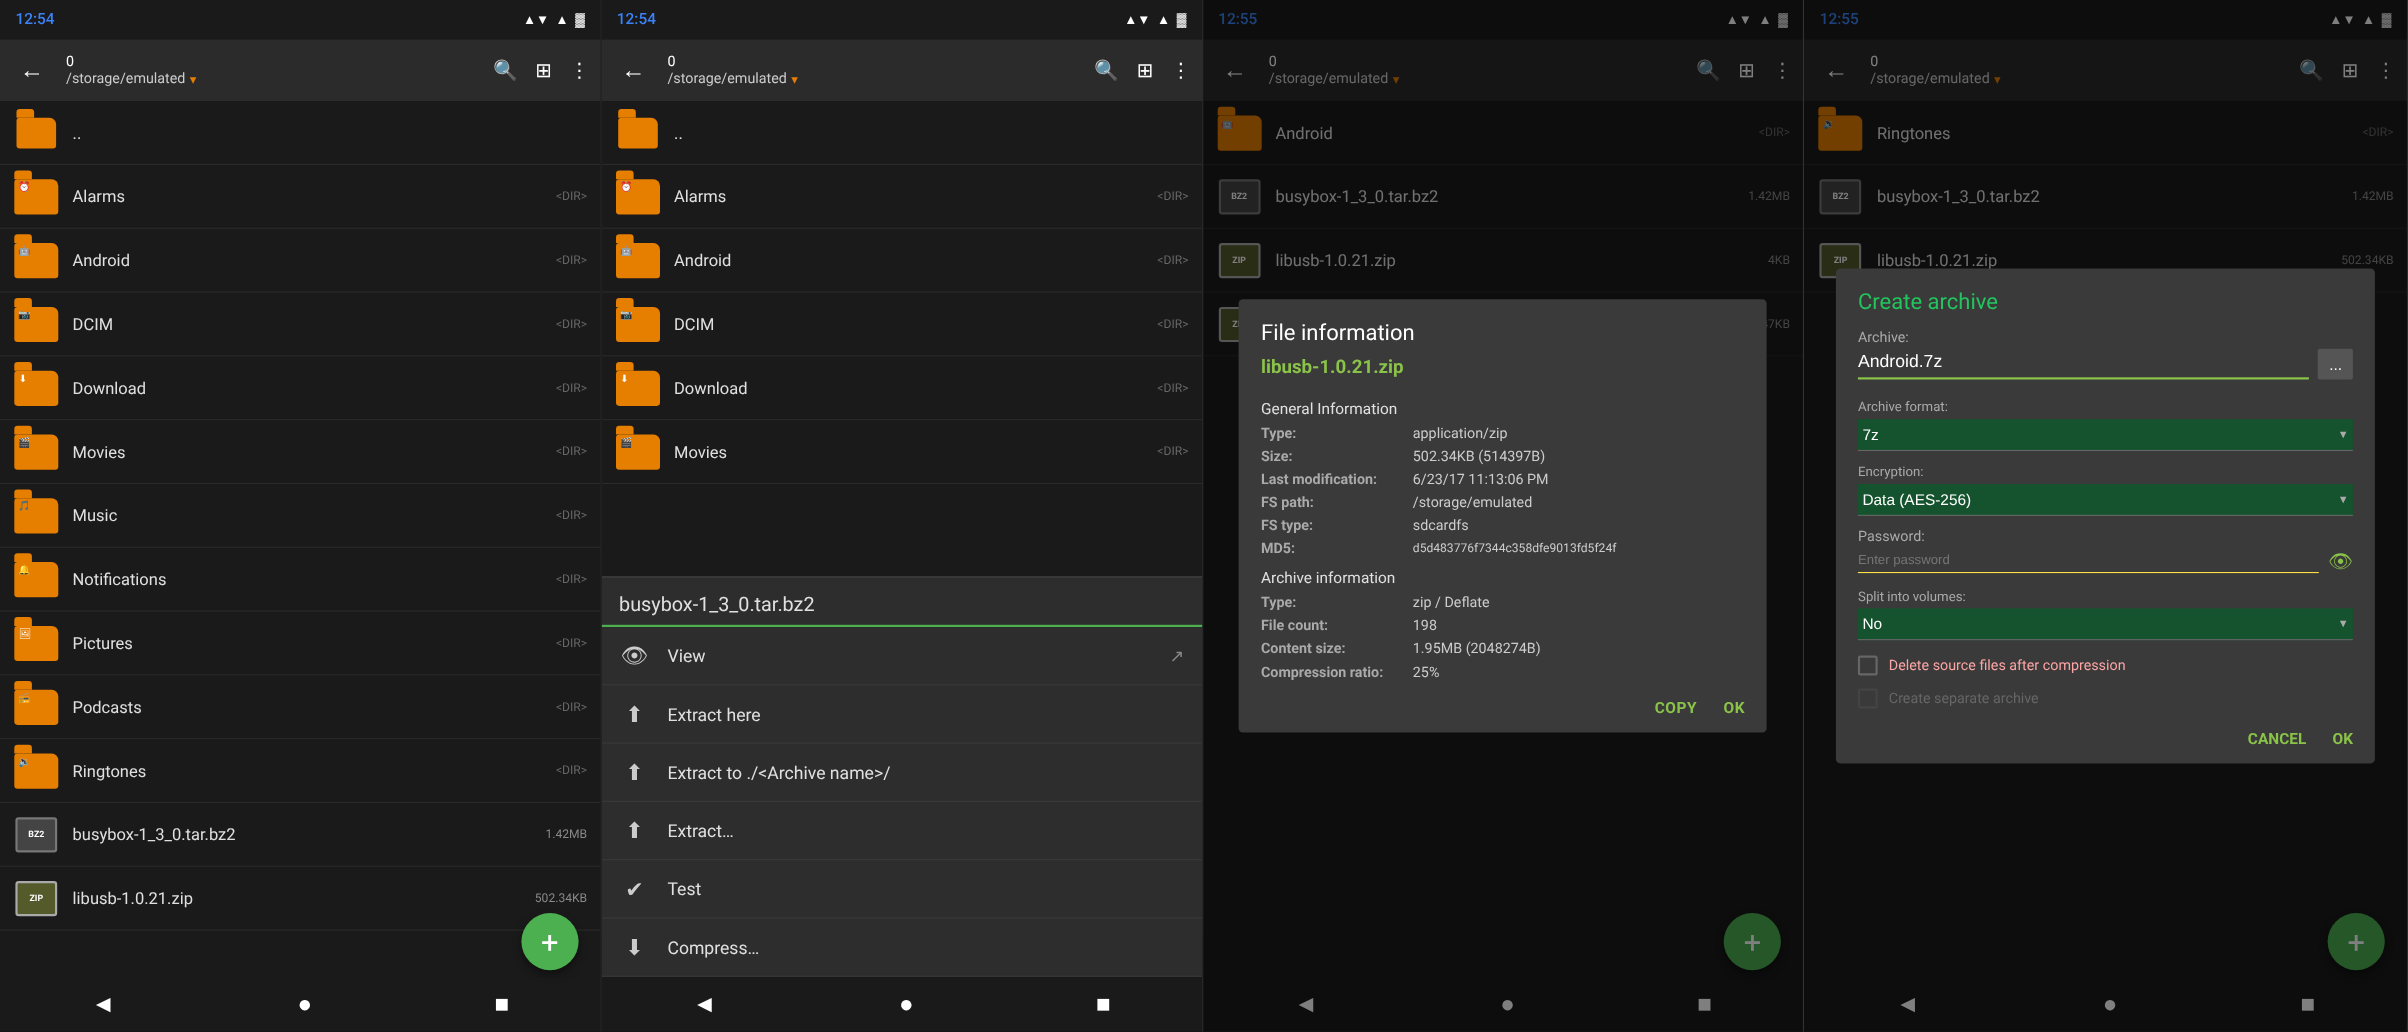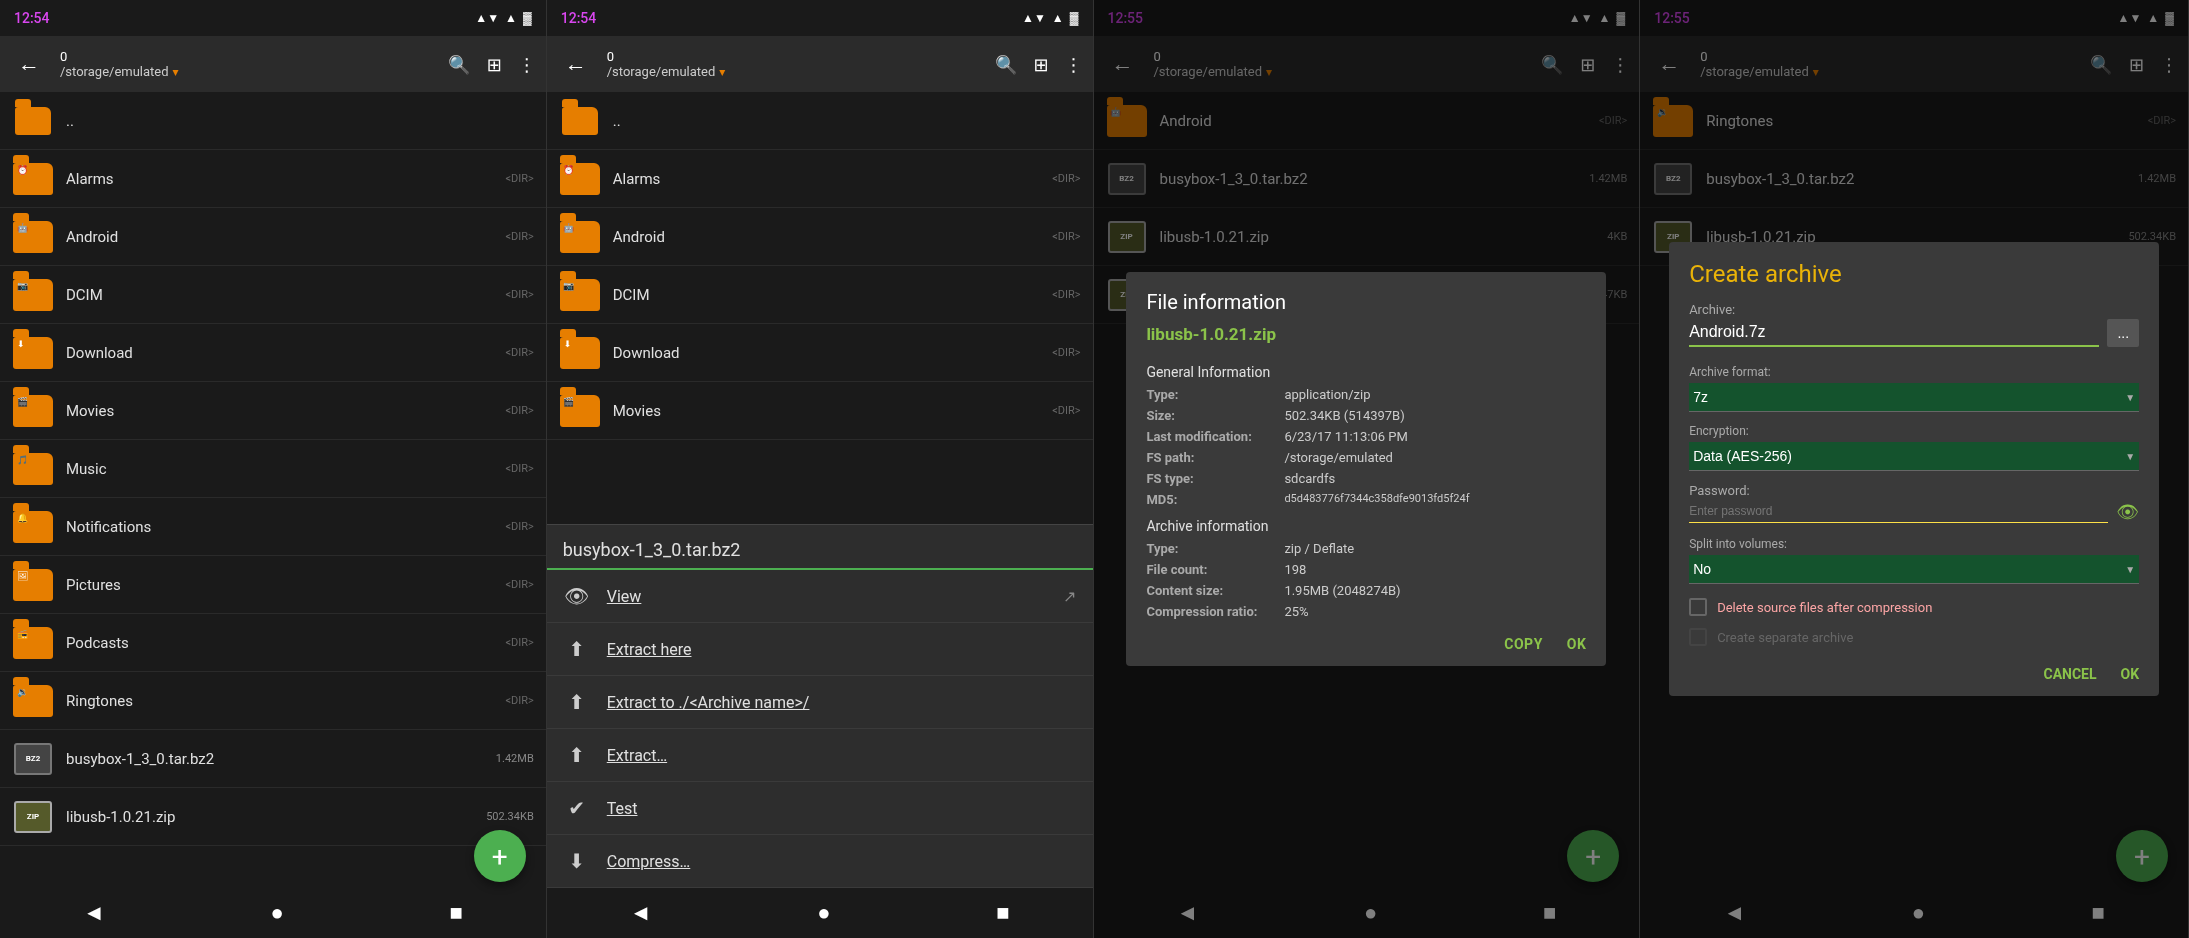--- a/index.html
+++ b/index.html
@@ -29,21 +29,21 @@
     .status-bar {
       background: #1a1a1a;
       height: 36px;
       display: flex;
       align-items: center;
       justify-content: space-between;
       padding: 0 14px;
       flex-shrink: 0;
     }
     .status-time {
-      color: #d946ef;
+      color: #3b82f6;
       font-size: 14px;
       font-weight: 500;
     }
     .status-icons {
       display: flex;
       align-items: center;
       gap: 6px;
       color: #fff;
       font-size: 12px;
     }
@@ -240,21 +240,20 @@
     .menu-item-icon {
       color: #ccc;
       font-size: 20px;
       width: 28px;
       text-align: center;
     }
     .menu-item-label {
       color: #e0e0e0;
       font-size: 16px;
       flex: 1;
-      text-decoration: underline;
     }
     .menu-item-arrow {
       color: #888;
       font-size: 16px;
     }
 
     
     .dialog-backdrop {
       position: absolute;
       top: 0;
@@ -325,22 +324,22 @@
 
     
     .create-archive-dialog {
       background: #3a3a3a;
       border-radius: 4px;
       width: 490px;
       padding: 0;
       overflow: hidden;
     }
     .ca-title {
-      color: #eab308;
-      font-size: 24px;
+      color: #22c55e;
+      font-size: 20px;
       padding: 18px 20px 10px;
     }
     .ca-label {
       color: #aaa;
       font-size: 13px;
       padding: 4px 20px 2px;
     }
     .ca-input-row {
       display: flex;
       align-items: center;

